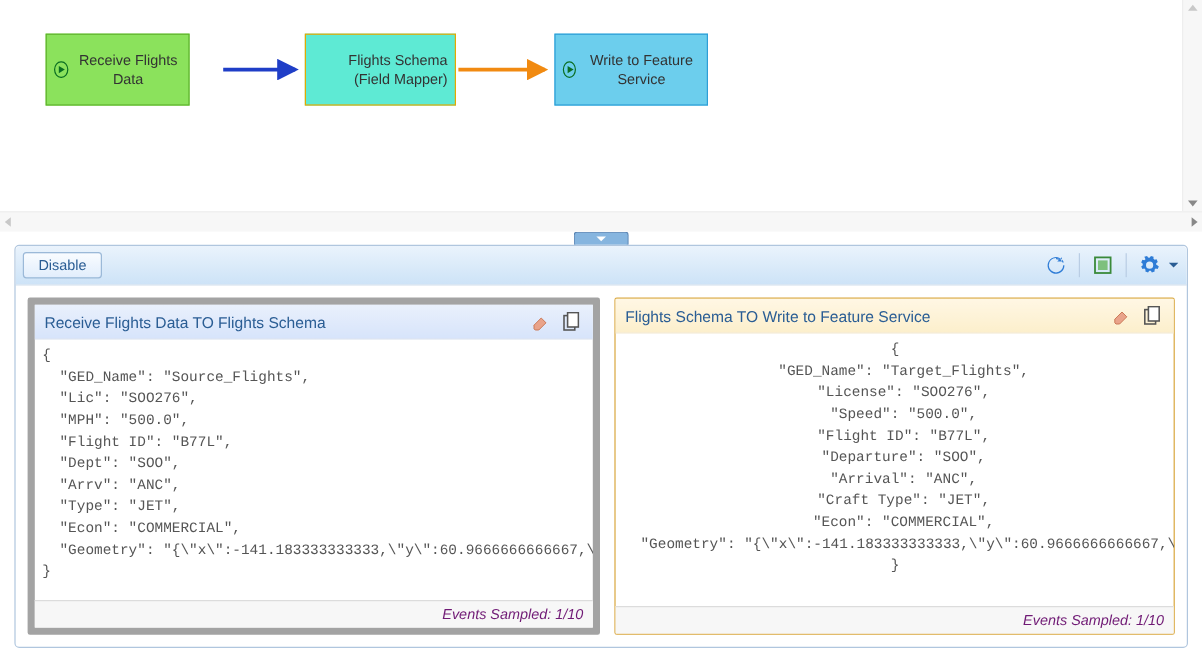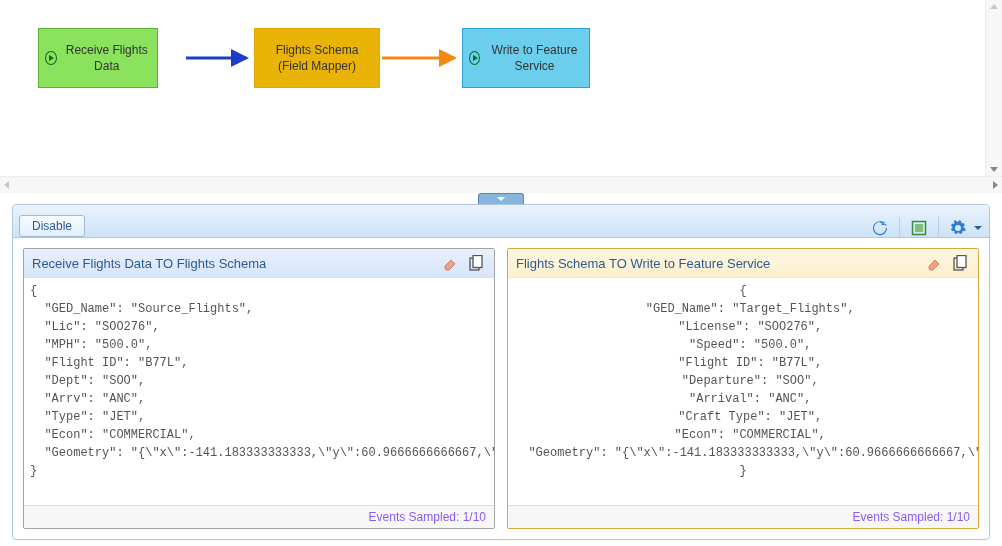--- a/index.html
+++ b/index.html
@@ -65,21 +65,21 @@
     border: 1px solid;
     display: flex;
     flex-direction: column;
     align-items: center;
     justify-content: center;
     text-align: center;
     padding: 6px;
     line-height: 1.35;
   }
   .node-green  { background: #8be25c;        border-color: #5eb22c; }
-  .node-yellow { background: #eab308;        border-color: #e5a800; }
+  .node-yellow { background: #5eead4;        border-color: #e5a800; align-items: flex-end; }
   .node-blue   { background: #6cceed;        border-color: #2e9ed6; }
   .node .row {
     display: flex;
     align-items: center;
     gap: 6px;
   }
   .play-icon {
     width: 14px; height: 14px;
     border-radius: 50%;
     border: 1.5px solid #0a6e22;
@@ -140,21 +140,21 @@
     display: flex;
     flex-direction: column;
     box-sizing: border-box;
     background: #fff;
   }
   .toolbar {
     height: 32px;
     background: linear-gradient(#eaf3fc, #cde3f7);
     border-bottom: 1px solid #b0c6de;
     display: flex;
-    align-items: flex-end;
+    align-items: center;
     padding: 0 6px;
     gap: 6px;
     border-radius: 4px 4px 0 0;
   }
   .btn {
     background: linear-gradient(#f9fcff, #e2eefc);
     border: 1px solid #9bb9d8;
     border-radius: 3px;
     padding: 3px 12px;
     color: #2a5d94;
@@ -184,21 +184,21 @@
     box-sizing: border-box;
     overflow: hidden;
   }
   .eventbox {
     flex: 1;
     min-width: 0;
     border-radius: 2px;
     display: flex;
     flex-direction: column;
   }
-  .eventbox.left  { border: 1px solid #a3a3a3; }
+  .eventbox.left  { border: 6px solid #a3a3a3; }
   .eventbox.right { border: 1px solid #d9a63c; text-align: center; }
   .eventbox .head {
     height: 28px;
     display: flex;
     align-items: center;
     padding: 0 8px;
     color: #2a5d94;
     font-size: 13px;
     border-bottom: 1px solid rgba(0,0,0,0.06);
     gap: 6px;
@@ -227,23 +227,24 @@
   .eventbox pre::-webkit-scrollbar { height: 14px; }
   .eventbox pre::-webkit-scrollbar-track { background: #f0f0f0; border: 1px solid #e2e2e2; }
   .eventbox pre::-webkit-scrollbar-thumb { background: #c9c9c9; border: 1px solid #b5b5b5; }
   .eventbox .foot {
     height: 22px;
     border-top: 1px solid #dcdcdc;
     display: flex;
     align-items: center;
     justify-content: flex-end;
     padding: 0 8px;
-    color: #8b5cf6;
+    color: #701a75;
     font-size: 12px;
     background: #f7f7f7;
+    font-style: italic;
   }
 </style>
 </head>
 <body>
 
 <div class="canvas-wrap">
 
   <div class="node node-green" style="left:38px; top:28px; width:120px; height:60px;">
     <div class="row">
       <span class="play-icon"></span>

